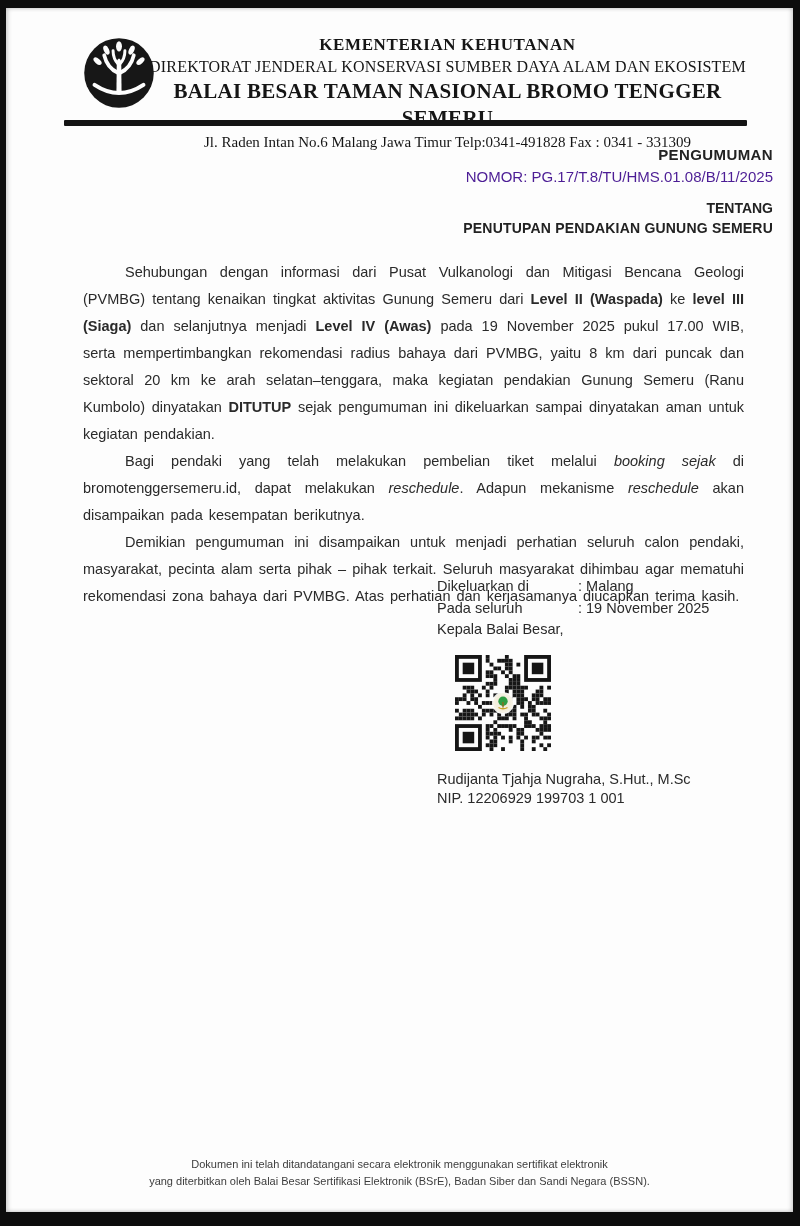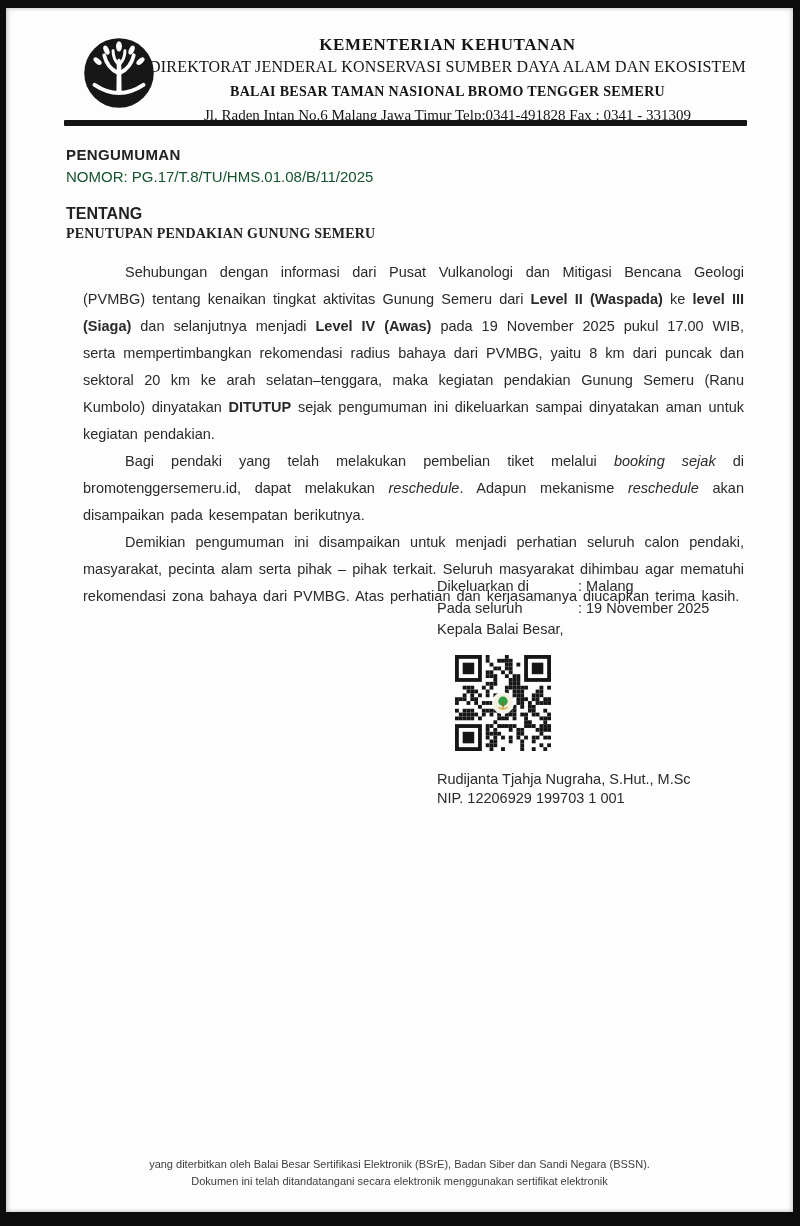--- a/index.html
+++ b/index.html
@@ -17,33 +17,33 @@
 
   
   .letterhead { position:absolute; top:26px; left:0; width:100%; }
   .lh-logo { position:absolute; left:76px; top:2px; width:74px; height:74px; }
   .lh-text {
     margin-left:130px; margin-right:34px; text-align:center;
     font-family:"Liberation Serif", serif; color:#151515;
   }
   .lh1 { font-size:17px; font-weight:bold; line-height:22px; letter-spacing:.6px; }
   .lh2 { font-size:16px; line-height:22px; letter-spacing:.2px; }
-  .lh3 { font-size:14px; font-weight:bold; line-height:27px; letter-spacing:.3px; }
+  .lh3 { font-size:21px; font-weight:bold; line-height:27px; letter-spacing:.3px; }
   .lh4 { font-size:15px; line-height:21px; }
   .lh-rule {
     position:absolute; top:112px; left:58px; right:46px; height:6px;
     background:#141414; border-radius:1px;
   }
 
   
-  .title-block { position:absolute; top:136px; left:60px; right:20px; text-align:left; }
+  .title-block { position:absolute; top:136px; left:60px; right:20px; text-align:right; }
   .t-heading { font-size:15px; font-weight:bold; line-height:22px; letter-spacing:.4px; color:#222; }
-  .t-number  { font-size:15px; line-height:22px; color:#14532d; }
-  .t-about   { margin-top:16px; font-size:16px; font-weight:bold; line-height:20px; color:#222; }
-  .t-subject { font-size:14px; font-weight:bold; line-height:20px; letter-spacing:.2px; color:#222;font-family:Liberation Serif, serif; }
+  .t-number  { font-size:15px; line-height:22px; color:#4c1d95; }
+  .t-about   { margin-top:10px; font-size:14px; font-weight:bold; line-height:20px; color:#222; }
+  .t-subject { font-size:14px; font-weight:bold; line-height:20px; letter-spacing:.2px; color:#222; }
 
   
   .body-text { position:absolute; top:251px; left:66px; width:672px; }
   .body-para {
     font-size:14.5px; line-height:27px; text-align:justify;
     text-indent:42px; color:#2a2a2a; word-spacing:2px;margin-left:11px;
   }
   .run-b { font-weight:bold; }
   .run-i { font-style:italic; }
 
@@ -363,18 +363,18 @@
         </div>
       </div>
 
       <div class="sig-name">
         <div>Rudijanta Tjahja Nugraha, S.Hut., M.Sc</div>
         <div>NIP. 12206929 199703 1 001</div>
       </div>
     </section>
 
     <footer class="footnote">
+      <div>Dokumen ini telah ditandatangani secara elektronik menggunakan sertifikat elektronik</div>
       <div>yang diterbitkan oleh Balai Besar Sertifikasi Elektronik (BSrE), Badan Siber dan Sandi Negara (BSSN).</div>
-      <div>Dokumen ini telah ditandatangani secara elektronik menggunakan sertifikat elektronik</div>
     </footer>
 
   </div>
 </div>
 
 </body></html>

